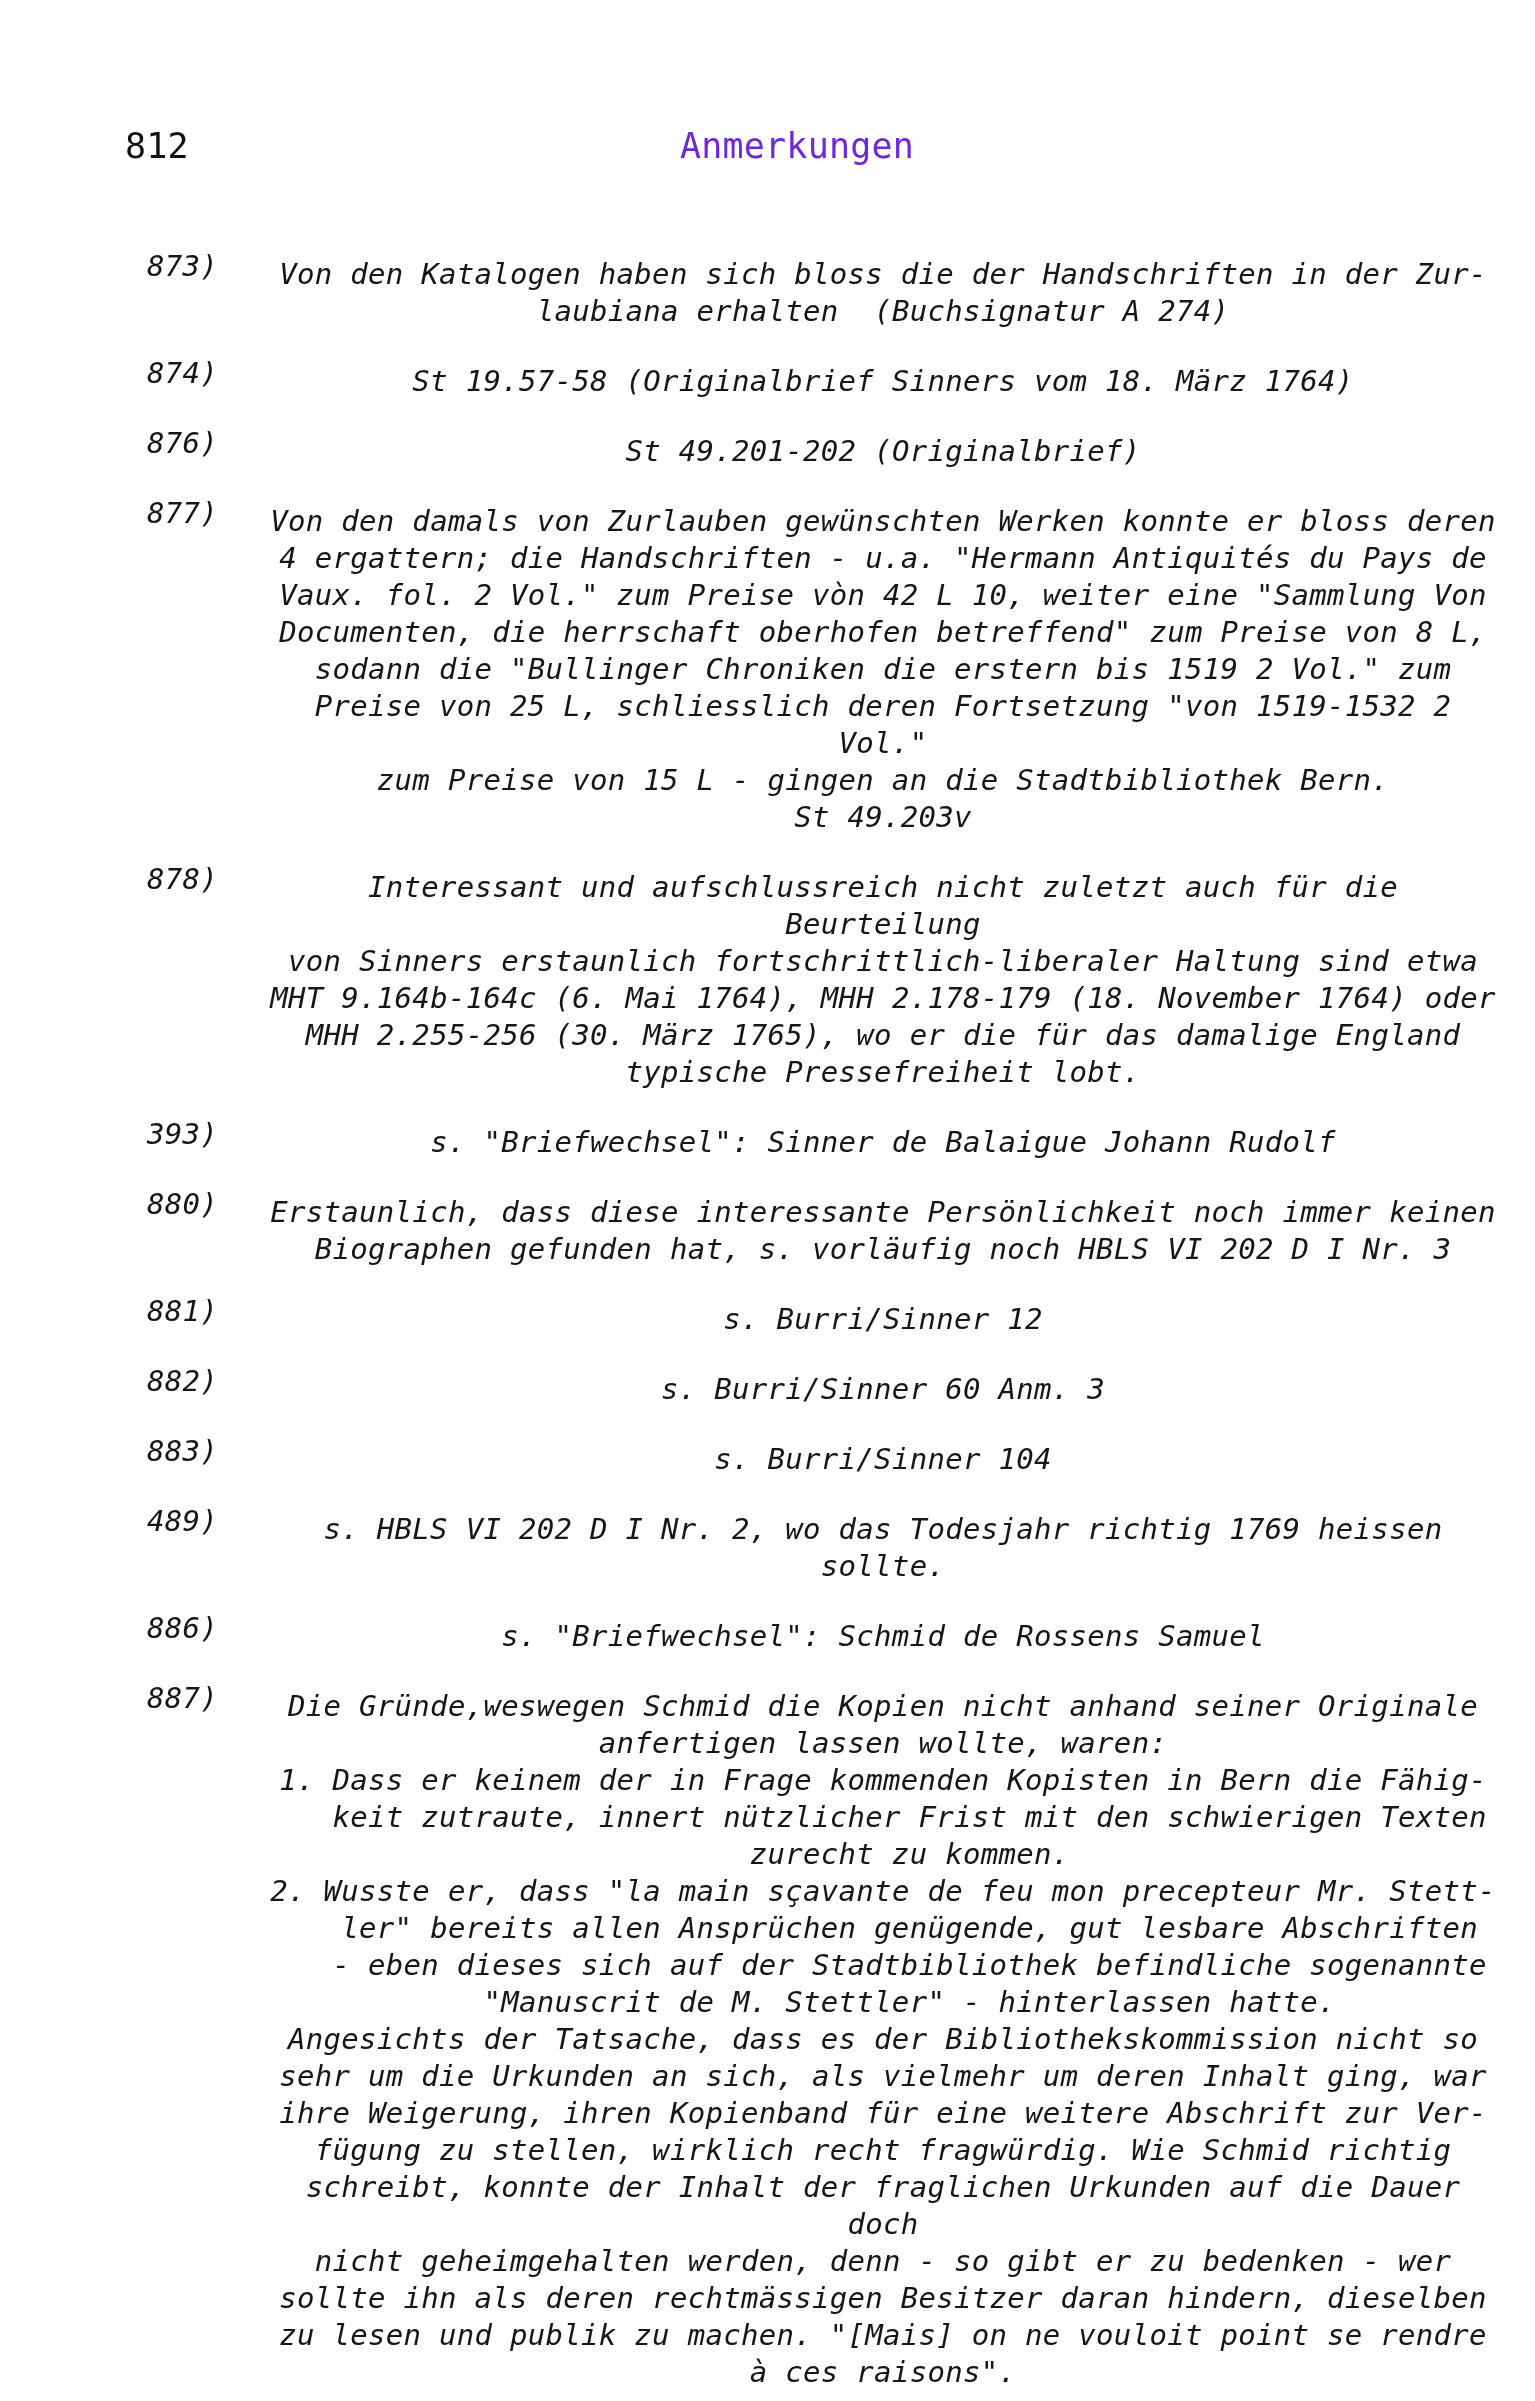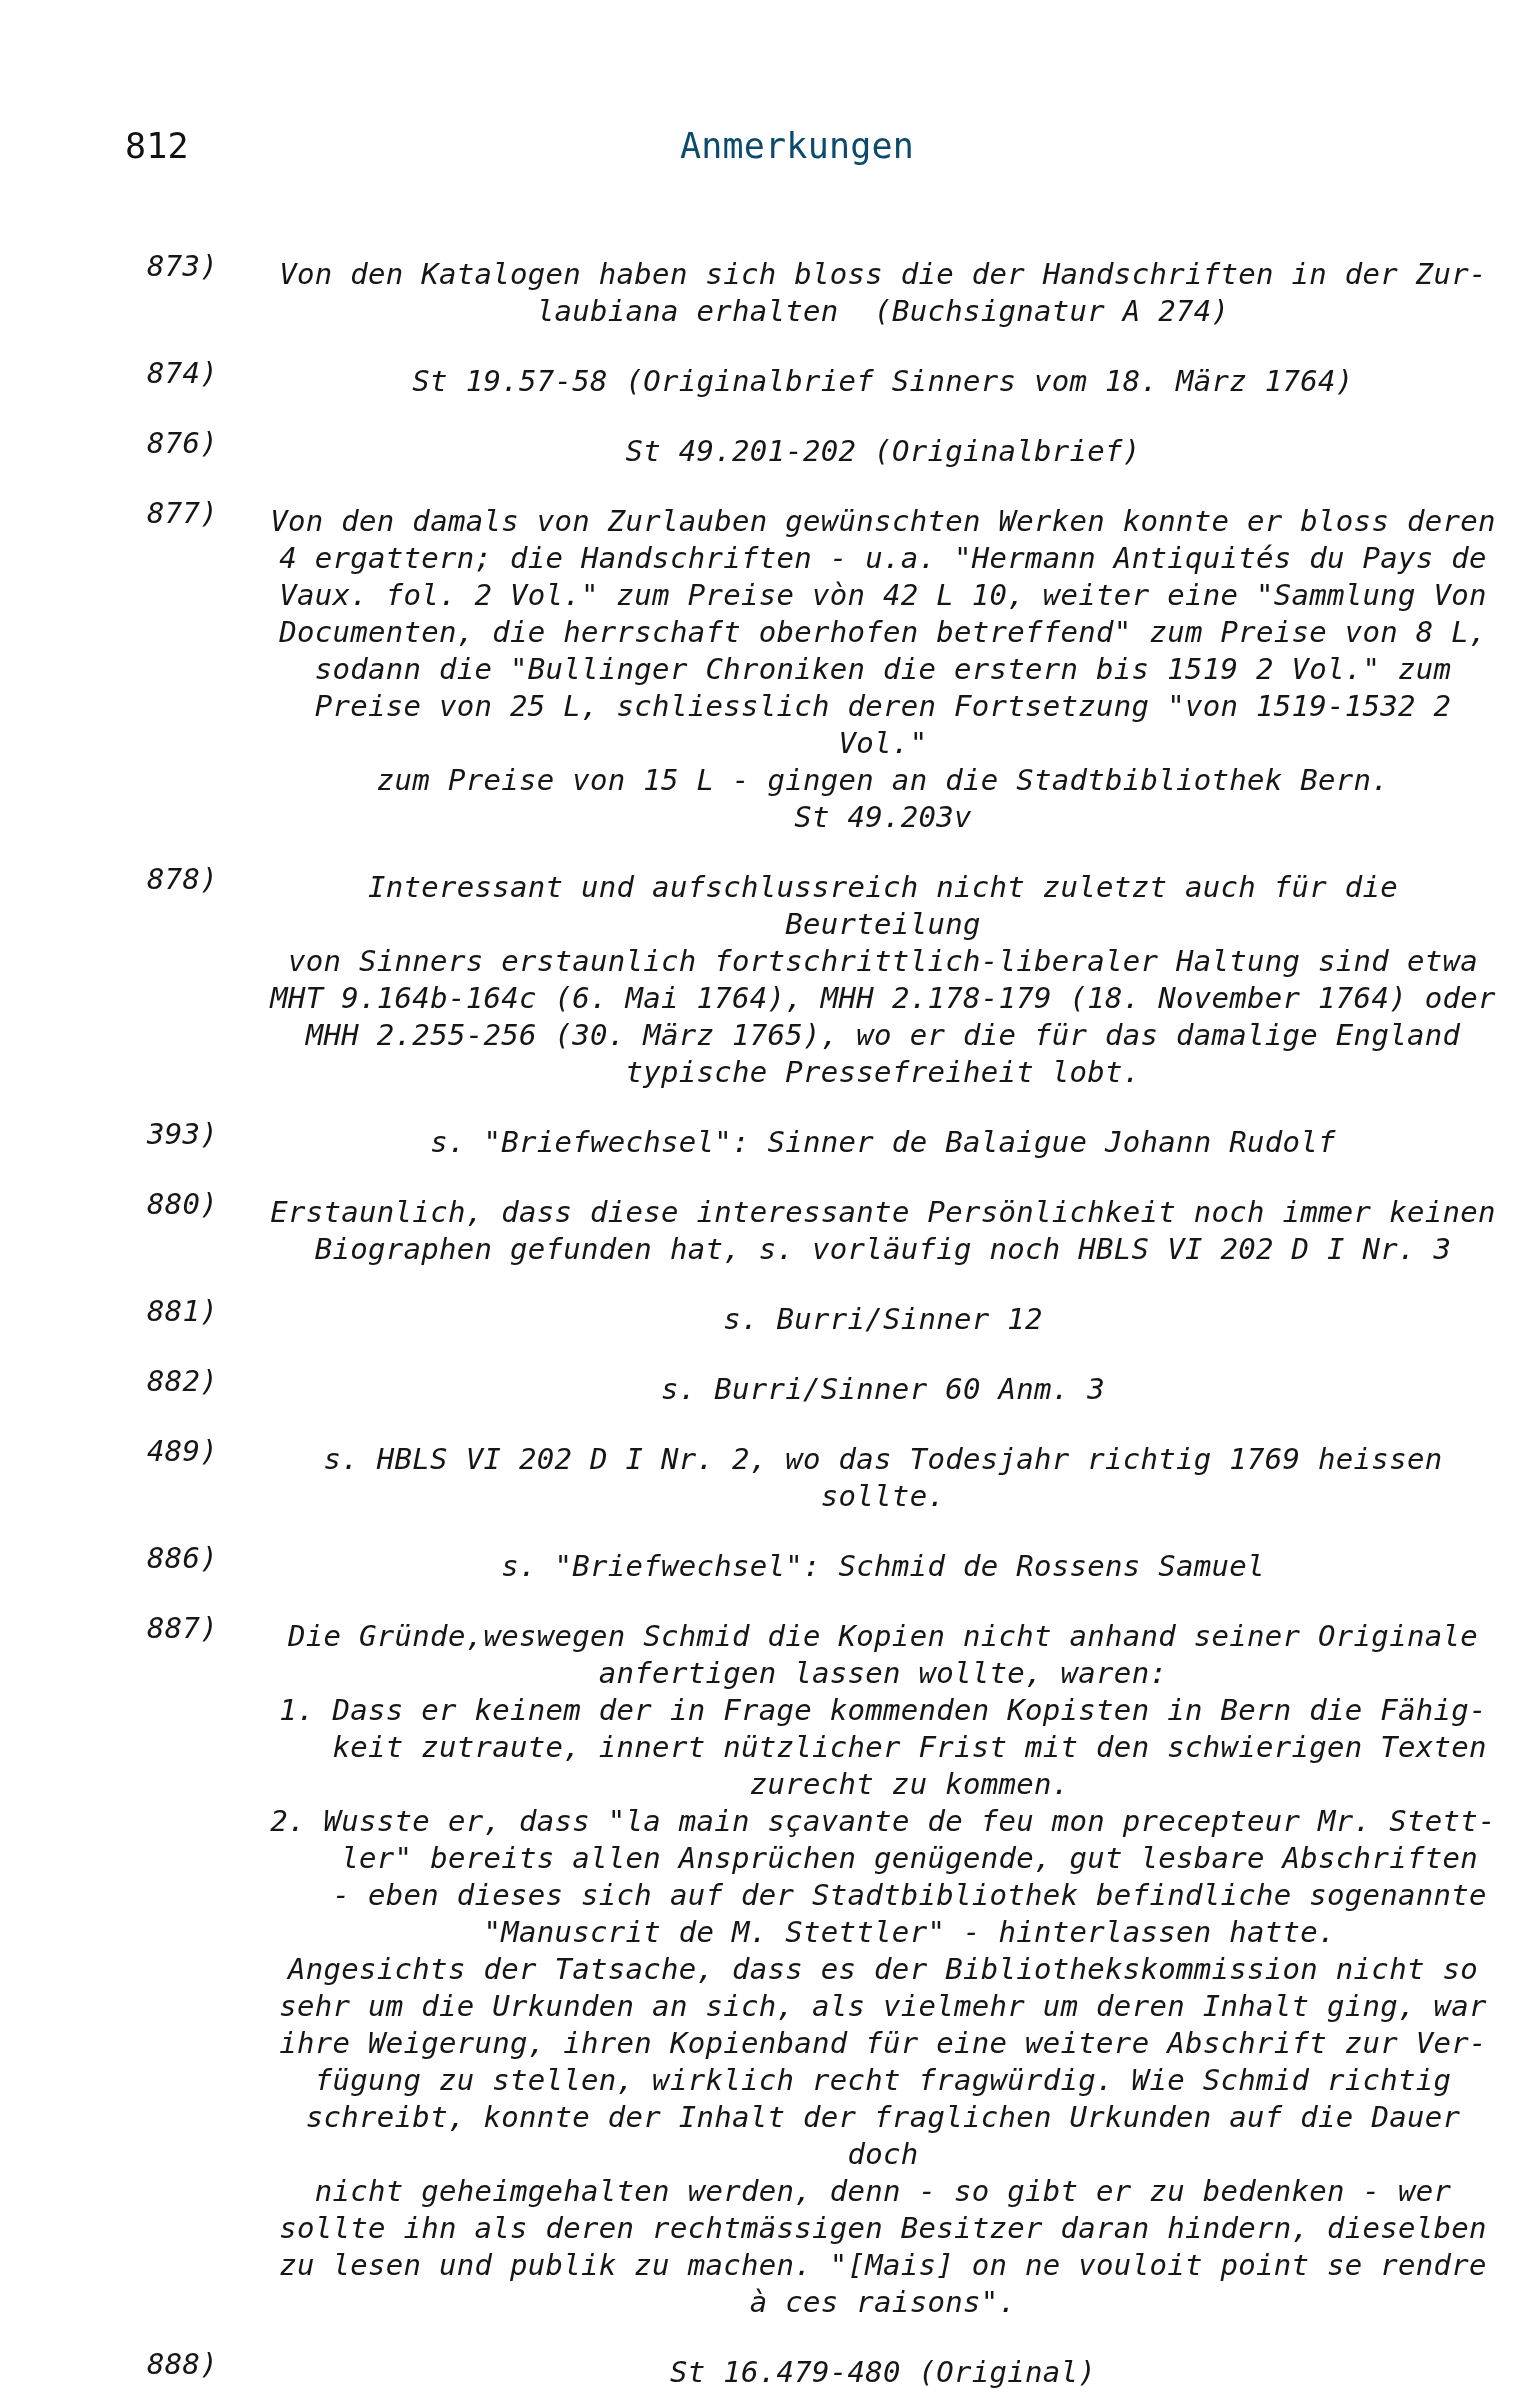--- a/index.html
+++ b/index.html
@@ -23,21 +23,21 @@
     font: normal 35px/38px "DejaVu Sans Mono", "Liberation Mono", monospace;
     letter-spacing: 0.2px;
     color: #111111;
   }
   .page-header-title {
     position: absolute;
     top: 127px;
     left: 680px;
     font: normal 35px/38px "DejaVu Sans Mono", "Liberation Mono", monospace;
     letter-spacing: 0.2px;
-    color: #0c4a6e;
+    color: #6d28d9;
   }
   .notes {
     position: absolute;
     top: 248px;
     left: 127px;
     right: 23px;
   }
   .note {
     display: flex;
     align-items: flex-start;
@@ -123,20 +123,24 @@
     <div class="note">
       <span class="note-id">881)</span>
       <pre class="note-text">s. Burri/Sinner 12</pre>
     </div>
 
     <div class="note">
       <span class="note-id">882)</span>
       <pre class="note-text">s. Burri/Sinner 60 Anm. 3</pre>
     </div>
 
+    <div class="note">
+      <span class="note-id">883)</span>
+      <pre class="note-text">s. Burri/Sinner 104</pre>
+    </div>
 
 
     <div class="note">
       <span class="note-id">489)</span>
       <pre class="note-text">s. HBLS VI 202 D I Nr. 2, wo das Todesjahr richtig 1769 heissen sollte.</pre>
     </div>
 
     <div class="note">
       <span class="note-id">886)</span>
       <pre class="note-text">s. "Briefwechsel": Schmid de Rossens Samuel</pre>

